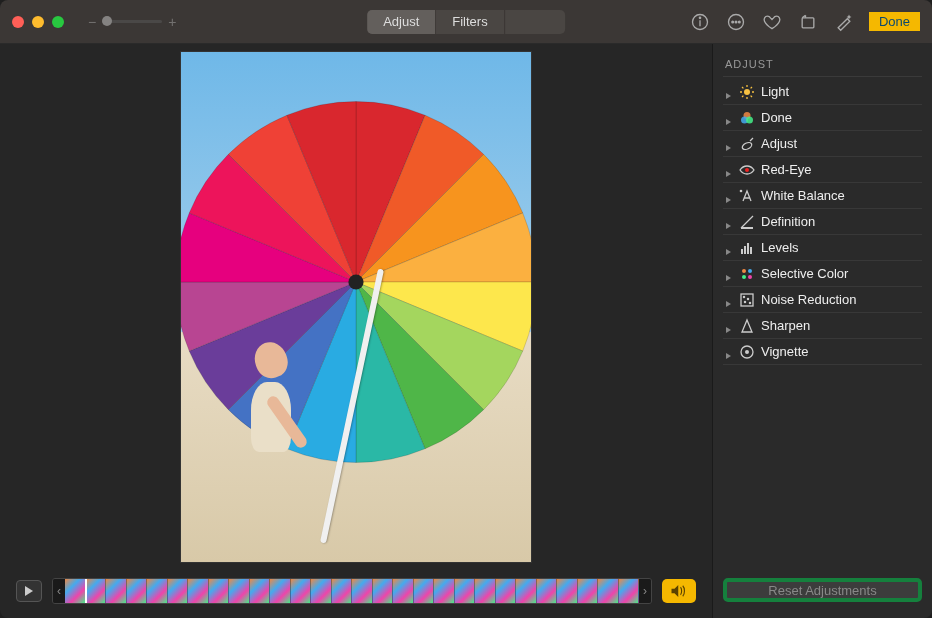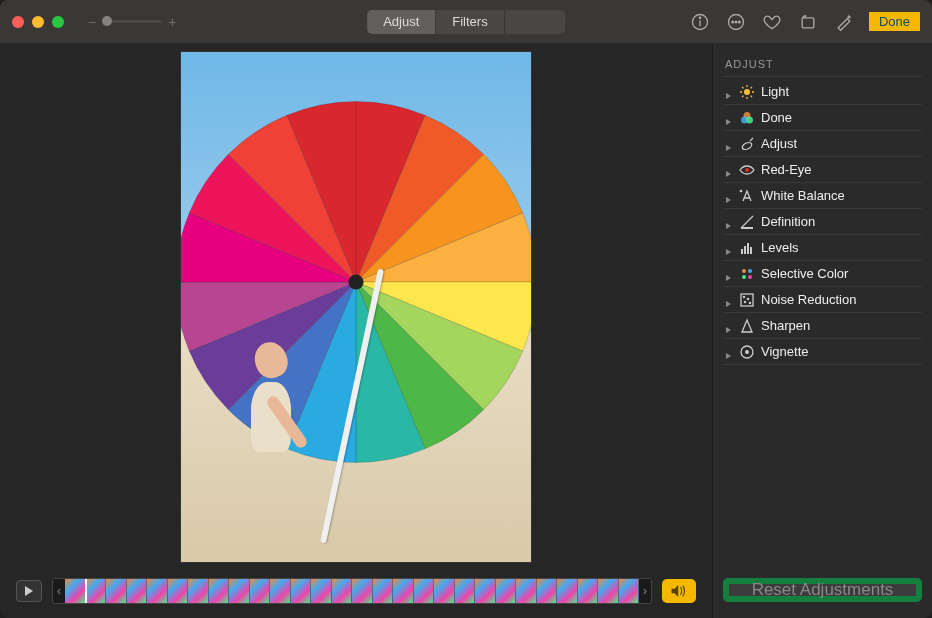--- a/index.html
+++ b/index.html
@@ -229,24 +229,24 @@
   .adj-row .disc { width: 8px; height: 8px; color: #888; }
   .adj-row .disc svg { width: 8px; height: 8px; fill: #888; }
   .adj-row .ic { width: 16px; height: 16px; display: flex; align-items: center; justify-content: center; }
   .adj-row .ic svg { width: 16px; height: 16px; }
   .adj-row .lbl { color: #eee; font-size: 13px; }
 
   .reset-btn {
     margin-top: auto;
     height: 24px;
     background: #3c3c3c;
-    border: 6px solid #15803d;
+    border: 4px solid #15803d;
     border-radius: 5px;
     color: #888;
-    font-size: 17px;
+    font-size: 13px;
     display: flex; align-items: center; justify-content: center;
     margin-bottom: 6px;
   }
 </style>
 </head>
 <body>
 
 <div class="titlebar">
   <div class="traffic">
     <span class="t-close"></span>

